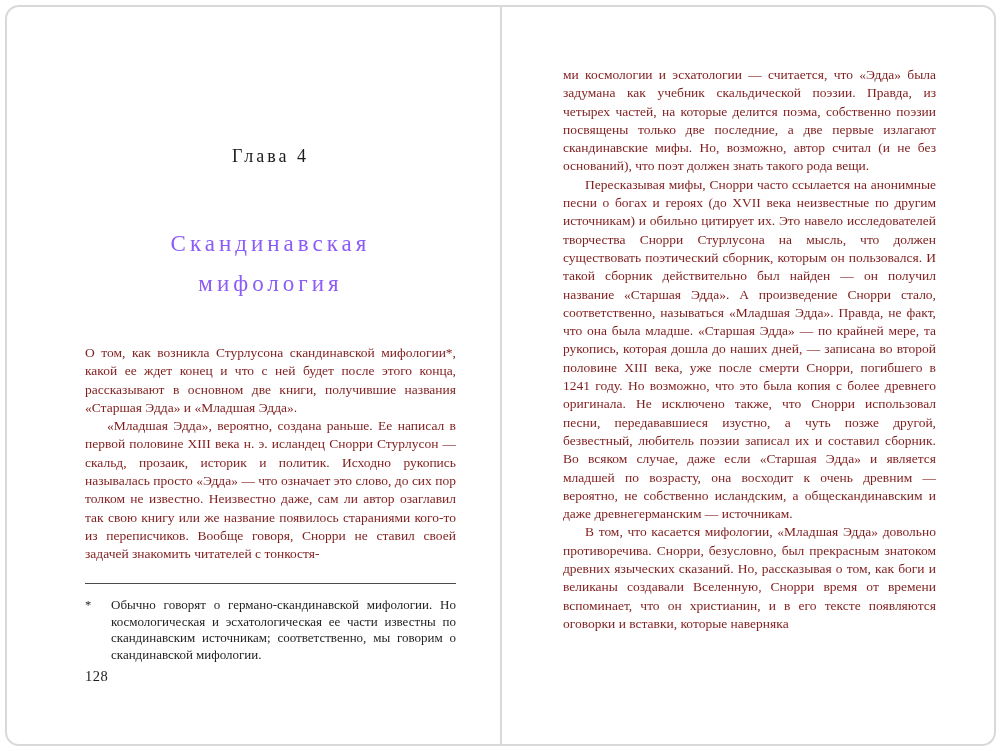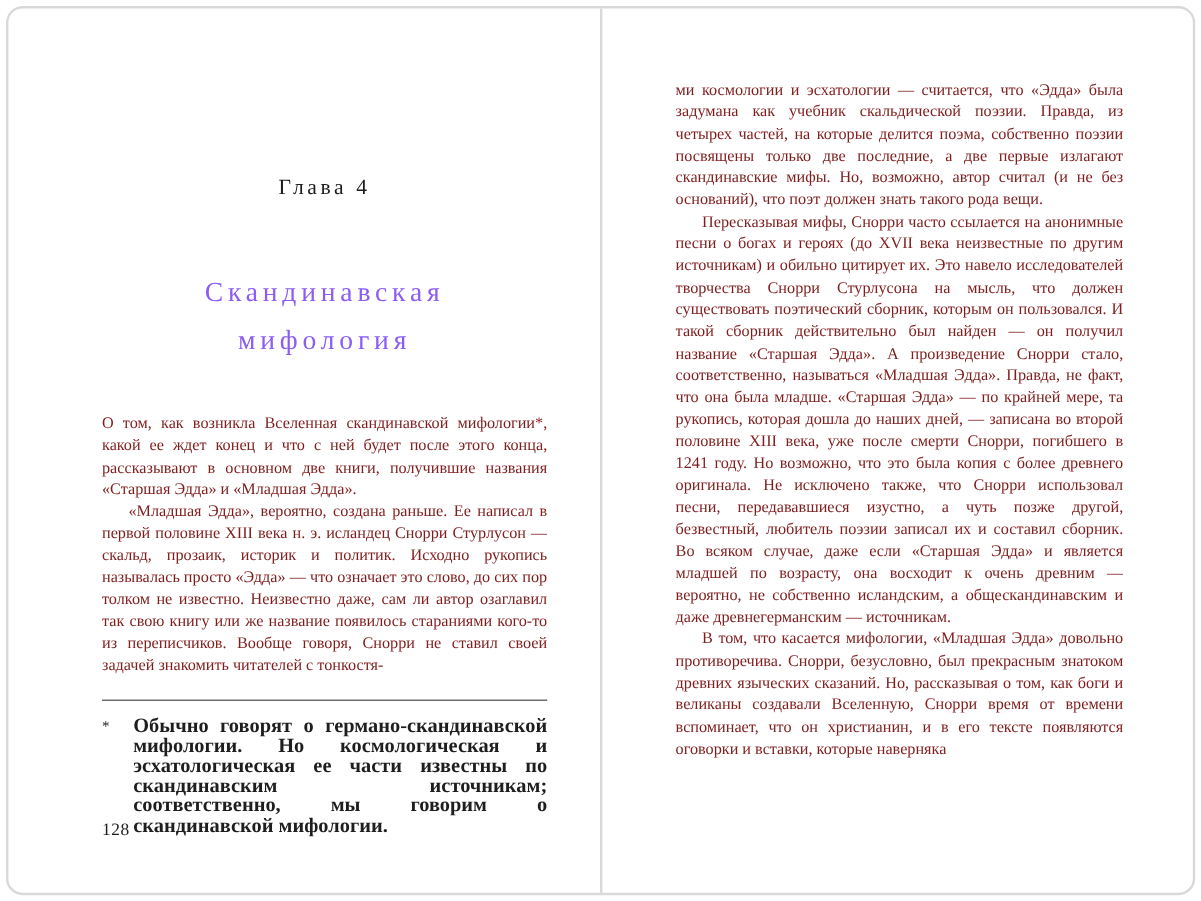--- a/index.html
+++ b/index.html
@@ -101,36 +101,34 @@
     display: flex;
   }
   .fn-marker {
     width: 26px;
     flex: 0 0 26px;
     font-size: 12.5px;
     line-height: 16.5px;
   }
   .fn-text {
     flex: 1;
-    font-size: 17px;
+    font-size: 13px;
     line-height: 16.5px;
     text-align: justify;
-    font-weight: bold;
   }
 
   .pagenum {
     font-size: 14.5px;
     letter-spacing: 0.5px;
     color: #1c1c1c;
   }
   .pagenum-left {
     position: absolute;
     top: 668px;
     left: 0;
-    margin-top: 16px;
   }
   .footer-row {
     position: absolute;
     top: 668px;
     left: 0; right: 0;
     display: flex;
     justify-content: space-between;
     align-items: baseline;
   }
   .running-title {
@@ -148,21 +146,21 @@
 
   <section class="page left">
     <div class="chapter">Глава 4</div>
 
     <h1 class="title">
       <span class="title-line">Скандинавская</span>
       <span class="title-line">мифология</span>
     </h1>
 
     <div class="body left-body">
-      <p>О том, как возникла Вселенная скандинавской мифологии*, какой ее ждет конец и что с ней будет после этого конца, рассказывают в основном две книги, получившие названия «Старшая Эдда» и «Младшая Эдда».</p>
+      <p>О том, как возникла Стурлусона скандинавской мифологии*, какой ее ждет конец и что с ней будет после этого конца, рассказывают в основном две книги, получившие названия «Старшая Эдда» и «Младшая Эдда».</p>
       <p class="indent">«Младшая Эдда», вероятно, создана раньше. Ее написал в первой половине XIII века н. э. исландец Снорри Стурлусон — скальд, прозаик, историк и политик. Исходно рукопись называлась просто «Эдда» — что означает это слово, до сих пор толком не известно. Неизвестно даже, сам ли автор озаглавил так свою книгу или же название появилось стараниями кого-то из переписчиков. Вообще говоря, Снорри не ставил своей задачей знакомить читателей с тонкостя-</p>
     </div>
 
     <div class="footnote">
       <div class="fn-rule"></div>
       <div class="fn-row">
         <span class="fn-marker">*</span>
         <span class="fn-text">Обычно говорят о германо-скандинавской мифологии. Но космологическая и эсхатологическая ее части известны по скандинавским источникам; соответственно, мы говорим о скандинавской мифологии.</span>
       </div>
     </div>

